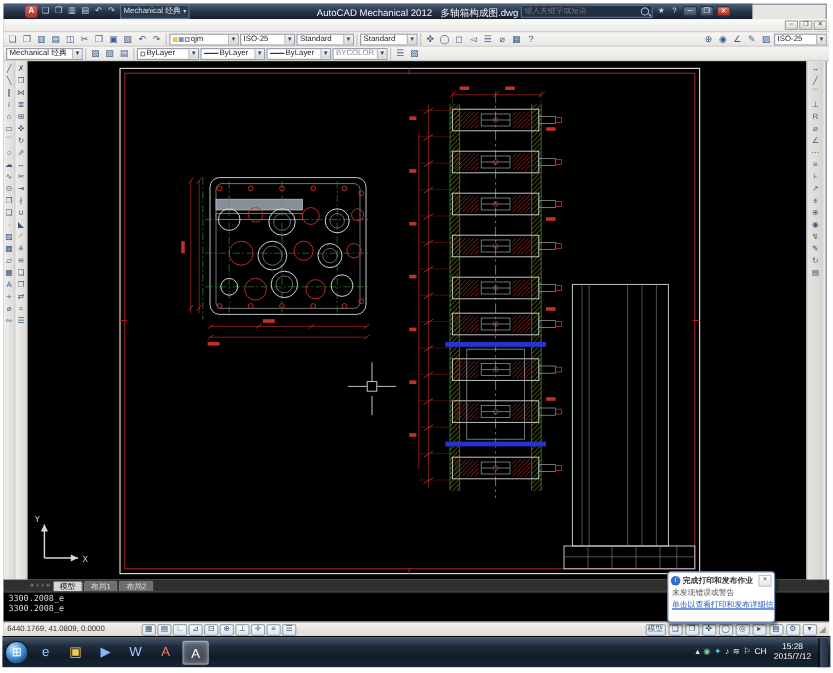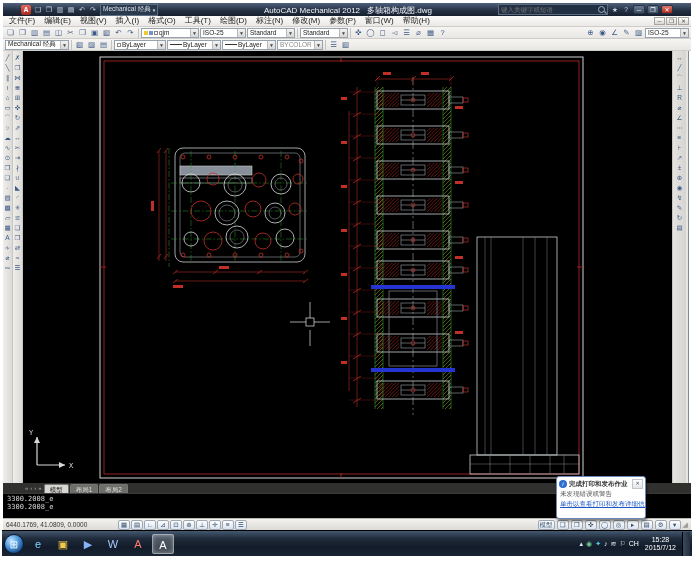--- a/index.html
+++ b/index.html
@@ -5,21 +5,21 @@
   html,body{margin:0;padding:0;background:#fff;}
   .screen{position:relative;width:694px;height:561px;background:#fff;overflow:hidden;
           font-family:"Liberation Sans",sans-serif;}
   .abs{position:absolute;}
   .row{display:flex;align-items:center;gap:1px;}
   .vcol{display:flex;flex-direction:column;align-items:center;gap:1px;padding-top:2px;}
 
   .window-bg{left:3px;top:3px;width:686px;height:526px;background:#e8e6e3;border:1px solid #7f8b99;box-sizing:border-box;}
 
   
-  .titlebar{left:3px;top:3px;width:688px;height:13px;display:flex;align-items:center;gap:2px;
+  .titlebar{left:3px;top:3px;width:624px;height:13px;display:flex;align-items:center;gap:2px;
             padding:0 18px;box-sizing:border-box;color:#dfe6ef;font-size:8px;
             background:linear-gradient(#50617c,#253245 55%,#161f2d);}
   .app-badge{width:10px;height:10px;border-radius:2px;background:linear-gradient(#e8655a,#a52c22);
              color:#fff;font-size:7px;font-weight:bold;text-align:center;line-height:10px;}
   .qat-icon{width:10px;height:10px;line-height:10px;text-align:center;font-size:7px;color:#c9d4e2;}
   .ws-dd{display:flex;align-items:center;gap:2px;height:10px;border:1px solid #5d6d84;background:#2c3a4e;
          padding:0 2px;font-size:6.5px;color:#d8e0ea;white-space:nowrap;}
   .title-abs{position:absolute;left:195px;top:2px;width:300px;text-align:center;font-size:8px;color:#f2f5f9;white-space:nowrap;}
   .search{display:flex;align-items:center;gap:2px;margin-left:auto;width:104px;height:9px;
           background:#223044;border:1px solid #5d6d84;padding:0 2px;}
@@ -157,34 +157,20 @@
     <span class="row">
       <span class="tb-right-icon">★</span>
         <span class="tb-right-icon">?</span>
     </span>
     <span class="wb">─</span>
     <span class="wb">❐</span>
     <span class="wb close">✕</span>
   </div>
 
   <div class="abs menubar">
-    <span class="row">
-      <span class="menu-item">文件(F)</span>
-        <span class="menu-item">编辑(E)</span>
-        <span class="menu-item">视图(V)</span>
-        <span class="menu-item">插入(I)</span>
-        <span class="menu-item">格式(O)</span>
-        <span class="menu-item">工具(T)</span>
-        <span class="menu-item">绘图(D)</span>
-        <span class="menu-item">标注(N)</span>
-        <span class="menu-item">修改(M)</span>
-        <span class="menu-item">参数(P)</span>
-        <span class="menu-item">窗口(W)</span>
-        <span class="menu-item">帮助(H)</span>
-    </span>
     <span class="row" style="margin-left:auto">
       <span class="wb2">─</span>
       <span class="wb2">❐</span>
       <span class="wb2">✕</span>
     </span>
   </div>
 
   <div class="abs tbrow tbrow1">
     <span class="row">
       <span class="tbi">❏</span>

